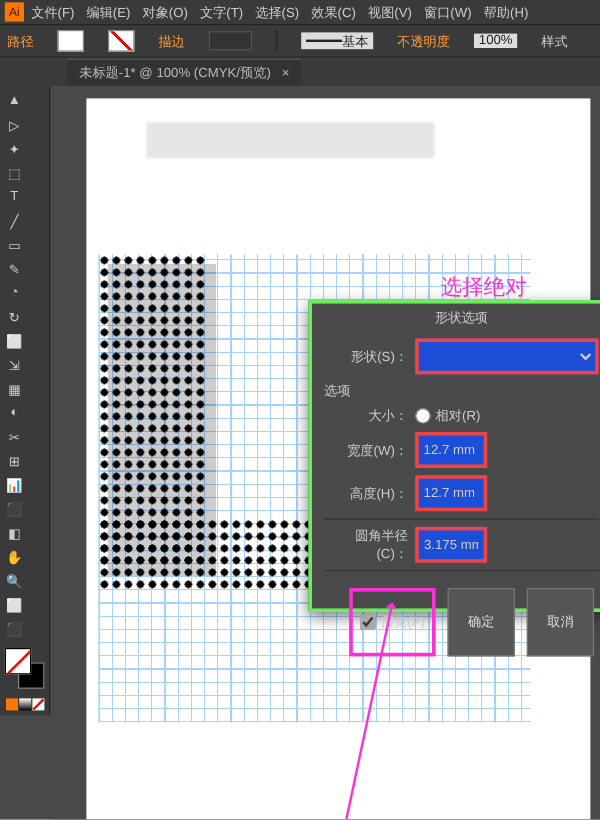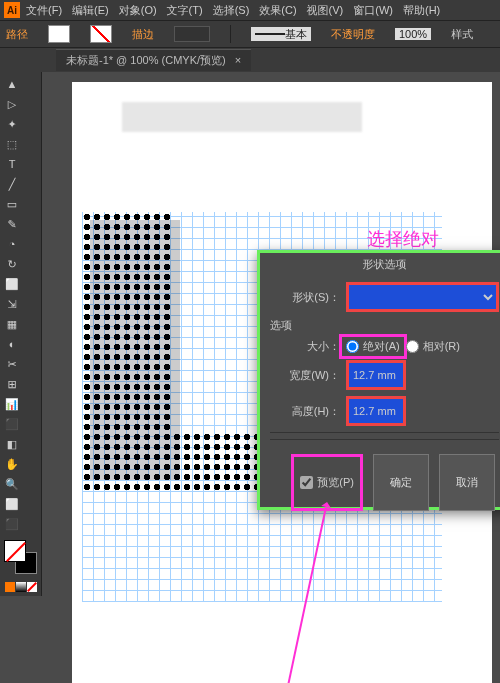--- a/index.html
+++ b/index.html
@@ -1,18 +1,18 @@
 <!DOCTYPE html>
 <html><head>
 <meta charset="utf-8">
 <style>
 *{margin:0;padding:0;box-sizing:border-box;font-family:"Microsoft YaHei",sans-serif;font-size:11px}
 body{background:#4a4a4a;width:500px;height:683px;overflow:hidden;position:relative}
 .menubar{background:#3a3a3a;height:20px;display:flex;align-items:center;padding-left:4px;color:#ccc}
-.menubar .ai-logo{background:#ff7600;color:#3a1800;font-weight:bold;width:16px;height:16px;display:flex;align-items:center;justify-content:center;margin-right:6px;font-size:10px}
+.menubar .ai-logo{background:#ff7600;color:#3a1800;font-weight:normal;width:16px;height:16px;display:flex;align-items:center;justify-content:center;margin-right:6px;font-size:10px}
 .menubar span{margin-right:10px}
 .optbar{background:#3a3a3a;height:28px;border-top:1px solid #222;border-bottom:1px solid #222;display:flex;align-items:center;padding:0 6px;color:#ccc;gap:20px}
 .optbar .lbl-path{color:#ff9c3a}
 .optbar .swatch{width:22px;height:18px;background:#fff;border:1px solid #888}
 .optbar .swatch.cross{background:linear-gradient(45deg,transparent 45%,red 45%,red 55%,transparent 55%),#fff}
 .optbar .sep{width:1px;height:18px;background:#222}
 .optbar .stroke{color:#ff9c3a}
 .optbar input.num{width:36px;height:16px;background:#333;border:1px solid #555;color:#ccc;padding:0 2px}
 .optbar .basic{background:#ddd;color:#222;width:60px;height:14px;display:flex;align-items:center;position:relative}
 .optbar .basic::before{content:"";position:absolute;left:4px;top:6px;width:30px;height:2px;background:#222}
@@ -152,40 +152,38 @@
       <div class="title">形状选项</div>
       <div class="row">
         <span class="rlabel">形状(S)：</span>
         <select><option>椭圆</option></select>
       </div>
       <div class="row">
           <span>选项</span>
         </div>
       <div class="row">
         <span class="rlabel">大小：</span>
-        <span class="hl-abs">
-          <label class="radio">
-              <input type="radio" checked="" style="">
-              <span>绝对(A)</span>
-            </label>
-        </span>
         <label class="radio">
             <input type="radio" style="">
             <span>相对(R)</span>
           </label>
       </div>
       <div class="row">
         <span class="rlabel">宽度(W)：</span>
         <input type="text" class="num" value="12.7 mm" style="">
       </div>
       <div class="row">
         <span class="rlabel">高度(H)：</span>
         <input type="text" class="num" value="12.7 mm" style="">
       </div>
       <hr>
+      <div class="row">
+        <span class="rlabel">圆角半径(C)：</span>
+        <input type="text" class="num" disabled="" value="3.175 mm" style="">
+      </div>
       <hr>
       <div class="btns">
         <span class="preview-hl">
           <input type="checkbox" checked="" style="">
           <span>预览(P)</span>
         </span>
         <div class="btn">确定</div>
         <div class="btn">取消</div>
       </div>
     </div>

